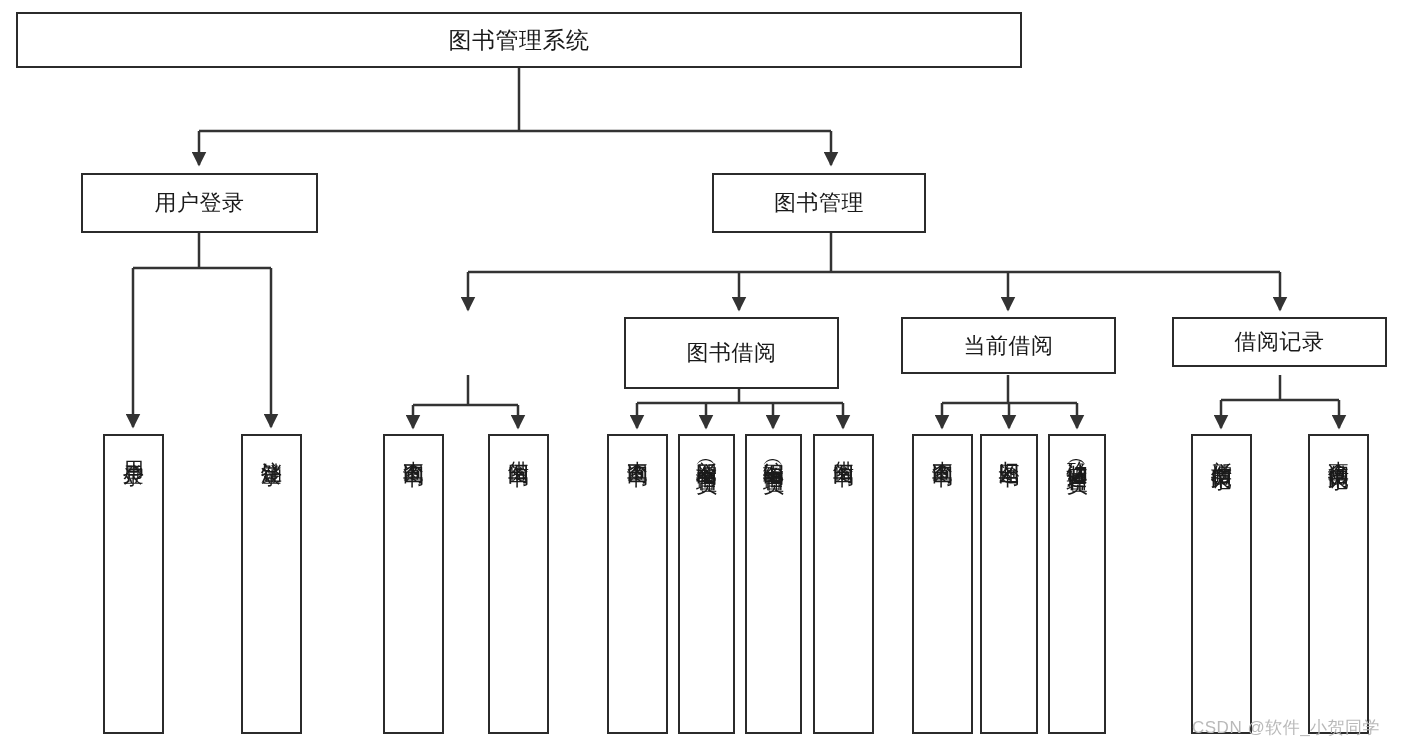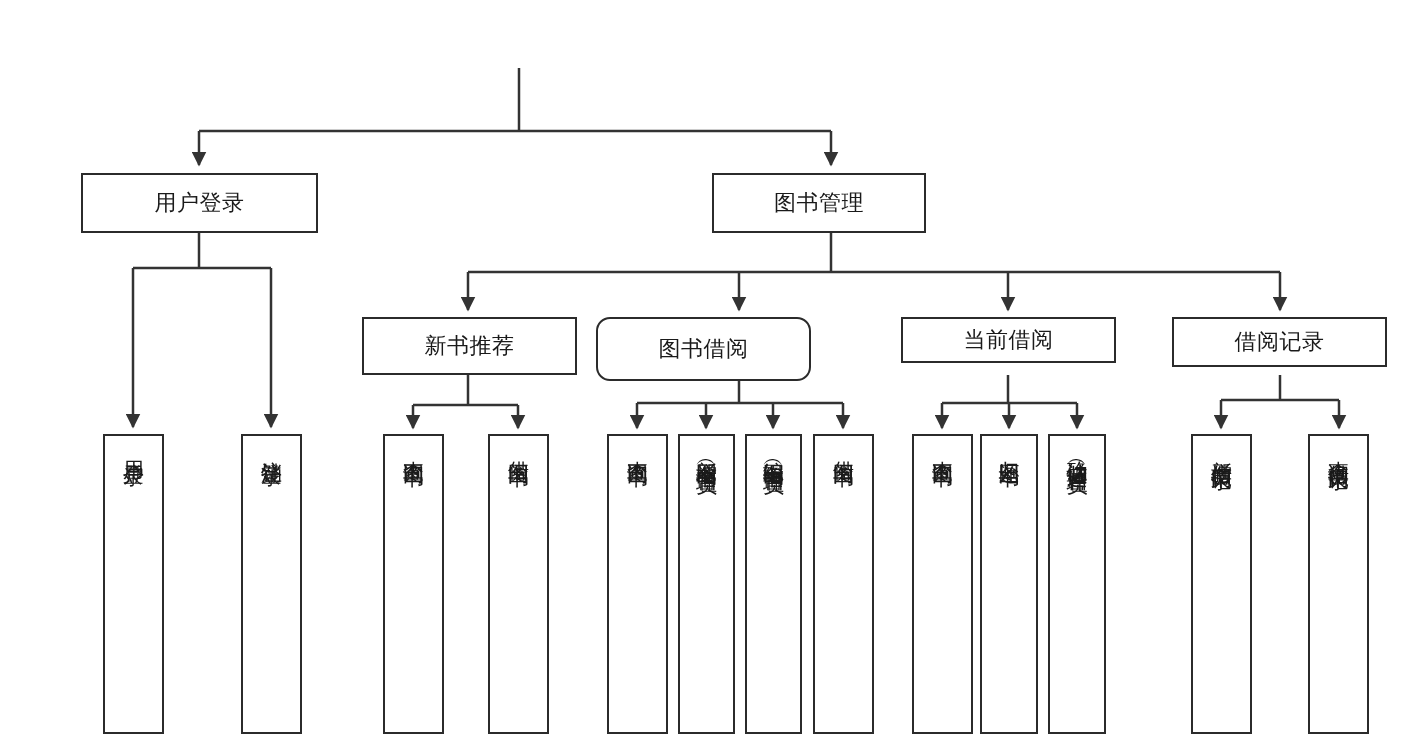--- a/index.html
+++ b/index.html
@@ -116,35 +116,35 @@
       <path d="M 1009 403 L 1009 428" marker-end="url(#arrow)"></path>
       <path d="M 1077 403 L 1077 428" marker-end="url(#arrow)"></path>
 
       <path d="M 1280 375 L 1280 400"></path>
       <path d="M 1221 400 L 1339 400"></path>
       <path d="M 1221 400 L 1221 428" marker-end="url(#arrow)"></path>
       <path d="M 1339 400 L 1339 428" marker-end="url(#arrow)"></path>
     </g>
   </svg>
 
+  <div class="node h-node root" style="left:16px; top:12px; width:1006px; height:56px;">
+    <span class="label">图书管理系统</span>
+  </div>
 
   <div class="node h-node" style="left:81px; top:173px; width:237px; height:60px;">
     <span class="label">用户登录</span>
   </div>
   <div class="node h-node" style="left:712px; top:173px; width:214px; height:60px;">
     <span class="label">图书管理</span>
   </div>
 
-  <div class="node h-node" style="left:362px; top:317px; width:215px; height:58px;">
-    <span class="label">新书推荐</span>
-  </div>
-  <div class="node h-node" style="left:596px; top:317px; width:215px; height:64px;border-radius:14px;">
+  <div class="node h-node" style="left:624px; top:317px; width:215px; height:72px;">
     <span class="label">图书借阅</span>
   </div>
-  <div class="node h-node" style="left:901px; top:317px; width:215px; height:46px;">
+  <div class="node h-node" style="left:901px; top:317px; width:215px; height:57px;">
     <span class="label">当前借阅</span>
   </div>
   <div class="node h-node" style="left:1172px; top:317px; width:215px; height:50px;">
     <span class="label">借阅记录</span>
   </div>
 
   <div class="node v-node" style="left:103px; top:434px; width:61px; height:300px;">
     <span class="label">用户登录</span>
   </div>
   <div class="node v-node" style="left:241px; top:434px; width:61px; height:300px;">
@@ -181,14 +181,15 @@
     <span class="label">确认归还（管理员）</span>
   </div>
 
   <div class="node v-node" style="left:1191px; top:434px; width:61px; height:300px;">
     <span class="label">新增借阅记录</span>
   </div>
   <div class="node v-node" style="left:1308px; top:434px; width:61px; height:300px;">
     <span class="label">查询借阅记录</span>
   </div>
 
+  <div class="watermark" style="left:1192px; top:716px;">CSDN @软件_小贺同学</div>
 
 </div>
 
 </body></html>

